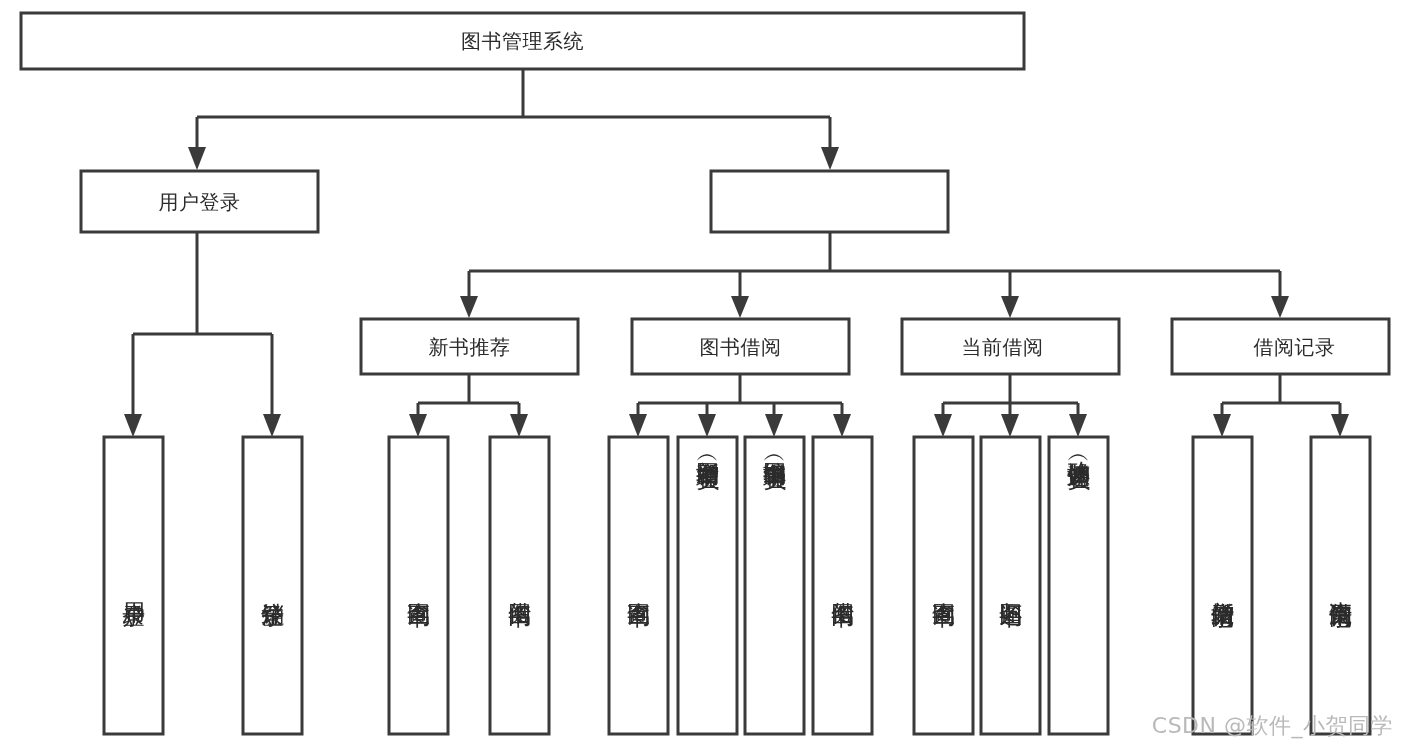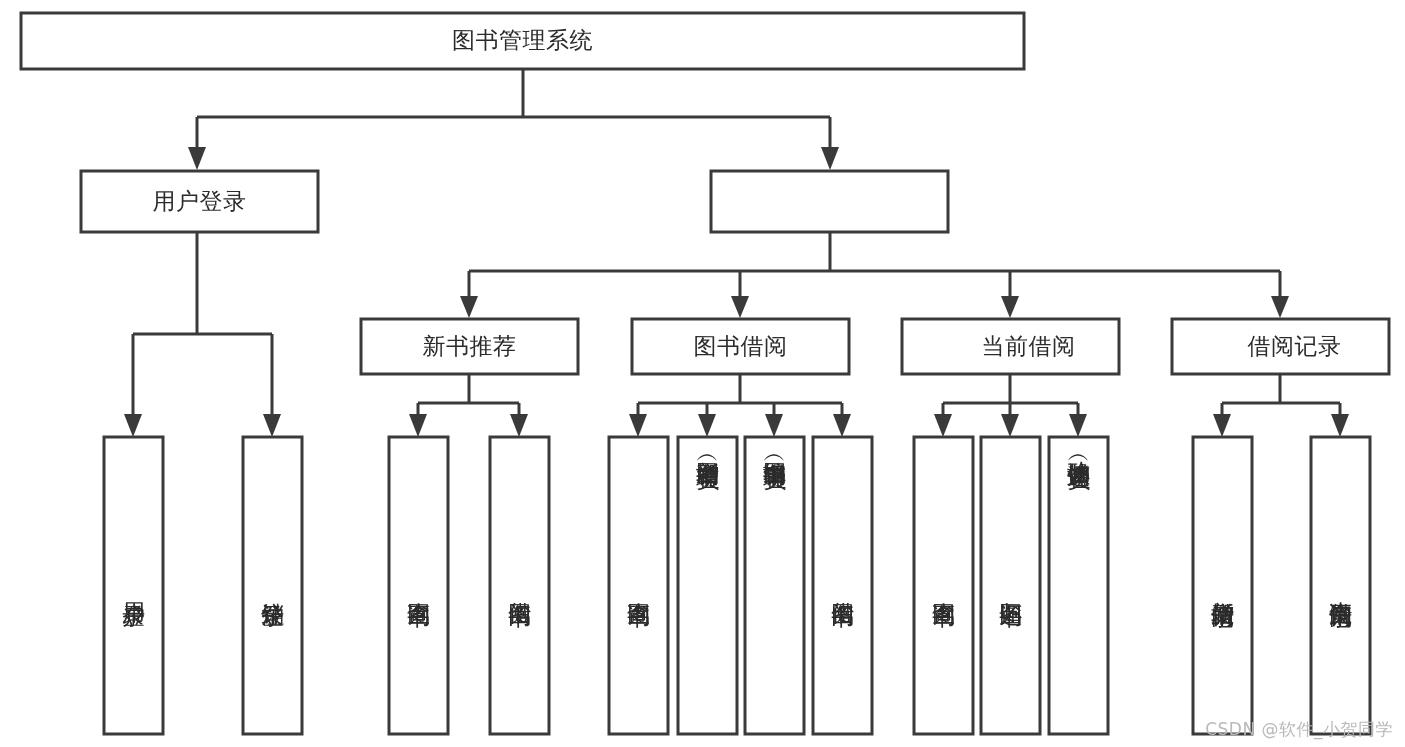--- a/index.html
+++ b/index.html
@@ -38,21 +38,21 @@
   .arrow-head {
     fill: #3a3a3a;
     stroke: none;
   }
   .node-label-h {
     position: absolute;
     display: flex;
     align-items: center;
     justify-content: center;
     color: #2b2b2b;
-    font-size: 23px;
+    font-size: 20px;
     line-height: 1.1;
     letter-spacing: 0.5px;
     white-space: nowrap;
     pointer-events: none;
   }
   .node-label-v {
     position: absolute;
     display: flex;
     align-items: center;
     justify-content: center;
@@ -61,21 +61,21 @@
     line-height: 1.28;
     letter-spacing: 1px;
     writing-mode: vertical-rl;
     text-orientation: upright;
     pointer-events: none;
   }
   .watermark {
     position: absolute;
     right: 12px;
     bottom: 6px;
-    font-size: 17px;
+    font-size: 22px;
     color: #b9b9b9;
     letter-spacing: 0.5px;
     white-space: nowrap;
     pointer-events: none;
   }
 </style>
 </head>
 <body>
 
 <div id="diagram-root">
@@ -172,21 +172,21 @@
 
   <div class="node-label-h" style="left:21px; top:13px; width:1003px; height:56px;">图书管理系统</div>
 
   <div class="node-label-h" style="left:81px; top:171px; width:237px; height:61px;">用户登录</div>
 
 
   <div class="node-label-h" style="left:361px; top:319px; width:217px; height:55px;">新书推荐</div>
 
   <div class="node-label-h" style="left:632px; top:319px; width:217px; height:55px;">图书借阅</div>
 
-  <div class="node-label-h" style="left:902px; top:319px; width:201px; height:55px;padding-left:26px;">当前借阅</div>
+  <div class="node-label-h" style="left:902px; top:319px; width:201px; height:55px;">当前借阅</div>
 
   <div class="node-label-h" style="left:1172px; top:319px; width:245px; height:55px;">借阅记录</div>
 
   <div class="node-label-v" style="left:104px; top:437px; width:59px; height:297px;">用户登录</div>
   <div class="node-label-v" style="left:243px; top:437px; width:59px; height:297px;">注销登录</div>
 
   <div class="node-label-v" style="left:389px; top:437px; width:59px; height:297px;">查询图书</div>
   <div class="node-label-v" style="left:490px; top:437px; width:59px; height:297px;">借阅图书</div>
 
   <div class="node-label-v" style="left:609px; top:437px; width:59px; height:297px;">查询图书</div>

